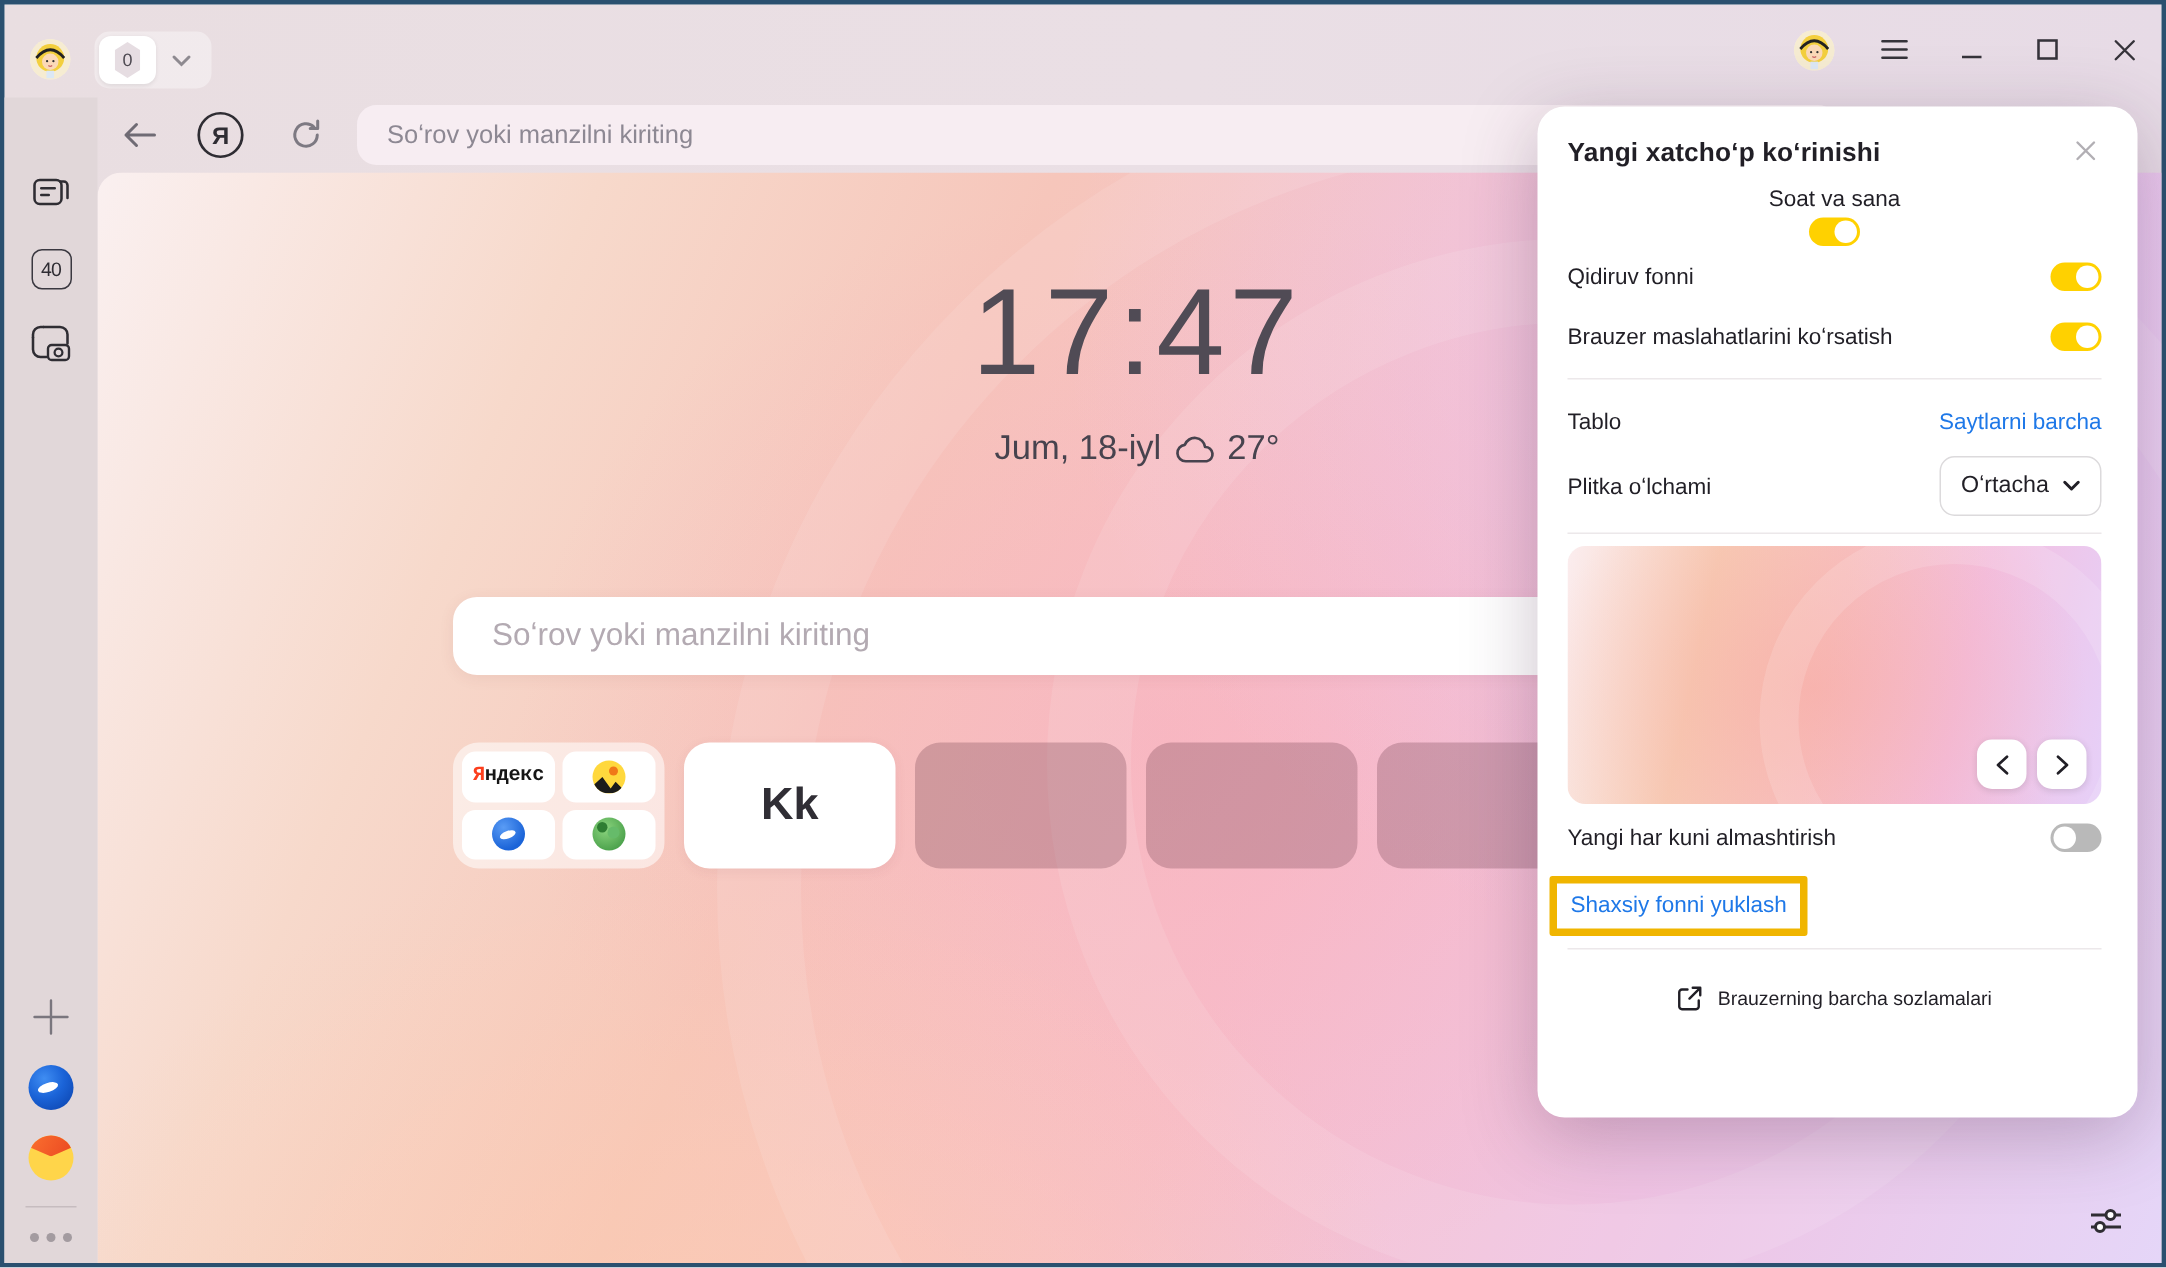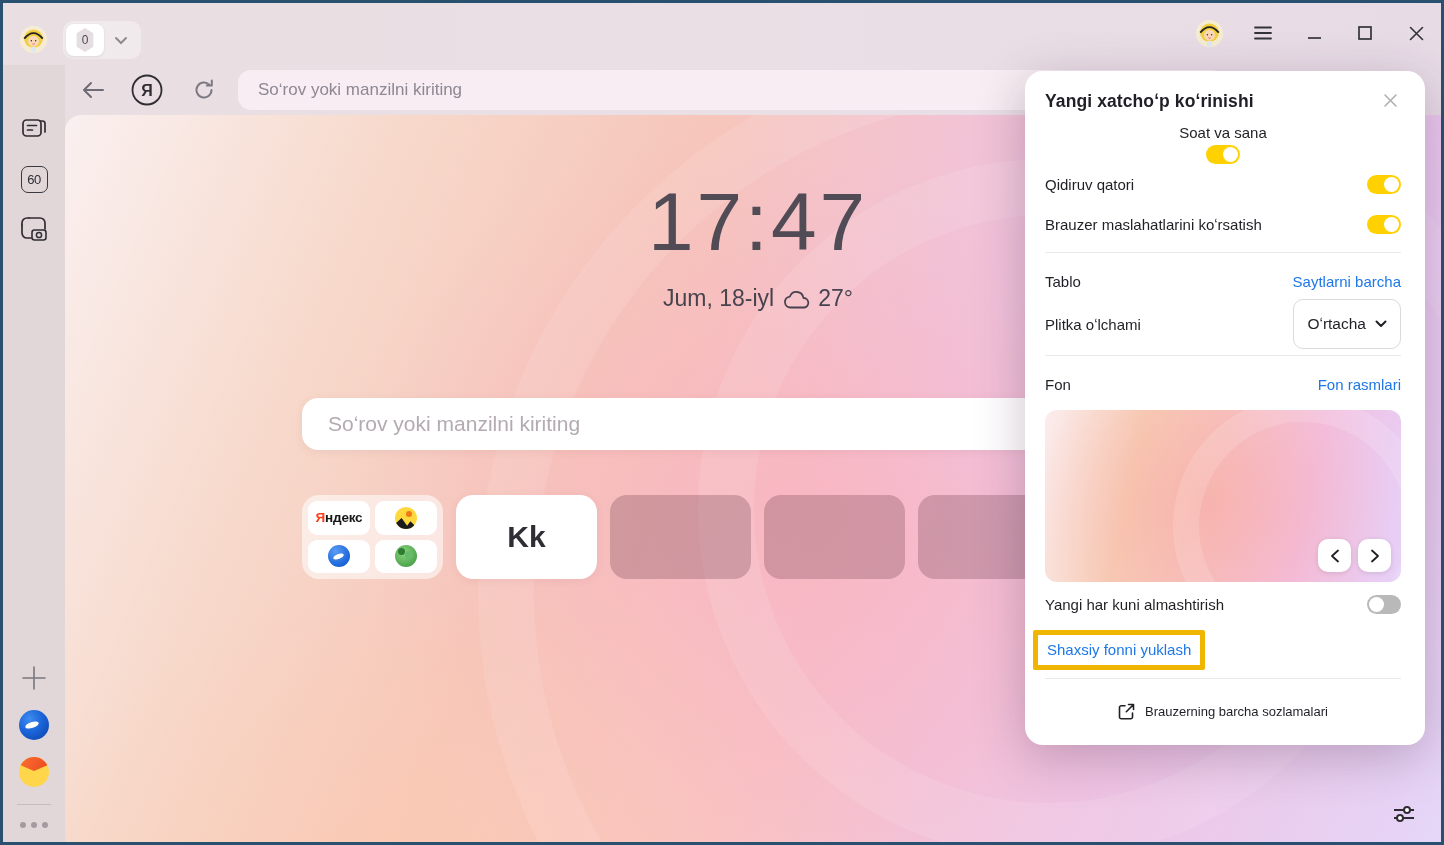--- a/index.html
+++ b/index.html
@@ -105,21 +105,21 @@
     margin-top:86px; width:912px; height:52px; background:#fff; border:none; outline:none;
     border-radius:16px; font-size:21px; padding:0 26px; color:#3a3840;
     box-shadow:0 2px 10px rgba(120,60,70,.08); font-family:inherit;
   }
   .searchbox::placeholder{ color:#b3aab2; opacity:1; }
 
   .tiles{ margin-top:45px; display:flex; gap:13px; width:912px; }
   .tile{ width:141px; height:84px; border-radius:17px; flex:0 0 auto; }
   .tile-group{ background:rgba(255,255,255,.55); padding:6px; display:grid; grid-template-columns:1fr 1fr; gap:5px; }
   .mini{ background:#fff; border-radius:9px; display:flex; align-items:center; justify-content:center; overflow:hidden; }
-  .ya-logo{ font-size:13.5px; font-weight:bold; color:#161616; letter-spacing:-0.2px; }
+  .ya-logo{ font-size:13.5px; font-weight:bold; color:#161616; letter-spacing:-0.2px;font-family:Liberation Mono, monospace; }
   .ya-logo b{ color:#fc3f1d; font-weight:bold; }
   .dot-ic{ width:22px; height:22px; border-radius:50%; position:relative; overflow:hidden; }
   .img-ic{ background:#ffd83d; }
   .img-ic::before{ content:""; position:absolute; right:5px; top:4px; width:6px; height:6px; border-radius:50%; background:#f07818; }
   .img-ic::after{ content:""; position:absolute; left:0; bottom:0; width:100%; height:11px;
     background:#1b1b1b; clip-path:polygon(0 100%, 0 55%, 30% 0, 55% 70%, 70% 30%, 100% 90%, 100% 100%); }
   .disk-ic{ background:radial-gradient(circle at 35% 30%, #5a9cf5, #1b64d8 70%); }
   .disk-ic::after{ content:""; position:absolute; left:5px; top:9px; width:11px; height:5px; background:#fff; border-radius:50%; transform:rotate(-20deg); }
   .green-ic{ background:radial-gradient(circle at 40% 35%, #8bd47e, #4ca24c 75%); }
   .green-ic::before{ content:""; position:absolute; left:3px; top:3px; width:7px; height:7px; border-radius:50%; background:#2e7d32; }
@@ -143,21 +143,21 @@
   .prow.first{ margin-top:12px;flex-direction:column; }
   .toggle{ width:34px; height:19px; border-radius:10px; position:relative; flex:0 0 auto; }
   .toggle.on{ background:var(--toggle-on,#ffd100); }
   .toggle.off{ background:#b9b9b9; }
   .toggle::after{ content:""; position:absolute; top:2px; width:15px; height:15px; border-radius:50%; background:#fff; }
   .toggle.on::after{ right:2px; }
   .toggle.off::after{ left:2px; }
   .pdiv{ height:1px; background:#ecE8ea; margin:8px 0; }
   a.plink{ color:var(--link,#1e78e8); text-decoration:none; font-size:15px; }
   .select-btn{
-    display:flex; align-items:center; gap:9px; height:50px; padding:16px 13px;
+    display:flex; align-items:center; gap:9px; height:40px; padding:16px 13px;
     border:1px solid #dcdadc; border-radius:10px; background:#fff; font-size:15.5px; color:#211f26;
   }
   .preview{
     margin-top:6px; height:172px; border-radius:12px; position:relative; overflow:hidden;
     background:
       radial-gradient(260px 220px at 46% 55%, rgba(248,160,150,.45), transparent 70%),
       linear-gradient(102deg,#fbedef 0%,#f7cdb6 26%,#f7c3c3 48%,#f3bfe0 72%,#e6d0f8 100%);
   }
   .preview .pring{ position:absolute; border-radius:50%; border:26px solid rgba(255,255,255,.14); width:260px; height:260px; left:36%; top:-8%; }
   .nav-btns{ position:absolute; right:10px; bottom:10px; display:flex; gap:7px; }
@@ -268,21 +268,21 @@
 
   <div class="sidebar">
     <div class="side-ic">
       <svg width="28" height="26" viewBox="0 0 28 26">
         <path d="M20 4h2.5a2.5 2.5 0 0 1 2.5 2.5V15" fill="none" stroke="#2f2d33" stroke-width="1.7" stroke-linecap="round"></path>
         <rect x="3" y="3" width="18" height="16" rx="3.5" fill="none" stroke="#2f2d33" stroke-width="1.7"></rect>
         <path d="M7.5 8.5h9M7.5 13h5" stroke="#2f2d33" stroke-width="1.7" stroke-linecap="round"></path>
       </svg>
     </div>
     <div class="badge70">
-      <span>60</span>
+      <span>40</span>
     </div>
     <div class="side-ic">
       <svg width="30" height="28" viewBox="0 0 30 28">
         <path d="M10 3h11a5 5 0 0 1 5 5v6M3 10v8a5 5 0 0 0 5 5h4" fill="none" stroke="#2f2d33" stroke-width="1.7" stroke-linecap="round"></path>
         <path d="M3 10V8a5 5 0 0 1 5-5h2" fill="none" stroke="#2f2d33" stroke-width="1.7" stroke-linecap="round"></path>
         <rect x="13" y="15" width="14" height="10" rx="2.5" fill="#e1d7d9" stroke="#2f2d33" stroke-width="1.6"></rect>
         <circle cx="20" cy="20" r="2.6" fill="none" stroke="#2f2d33" stroke-width="1.5"></circle>
       </svg>
     </div>
     <div class="side-bottom">
@@ -363,21 +363,21 @@
             <path d="M2 2l11 11M13 2L2 13" stroke="#b2afb4" stroke-width="1.6" stroke-linecap="round"></path>
           </svg>
       </div>
     </div>
 
     <div class="prow first">
       <span>Soat va sana</span>
       <span class="toggle on"></span>
     </div>
     <div class="prow">
-      <span>Qidiruv qatori</span>
+      <span>Qidiruv fonni</span>
       <span class="toggle on"></span>
     </div>
     <div class="prow">
       <span>Brauzer maslahatlarini koʻrsatish</span>
       <span class="toggle on"></span>
     </div>
 
     <div class="pdiv"></div>
 
     <div class="prow">
@@ -389,24 +389,20 @@
       <button class="select-btn">
         <span>Oʻrtacha</span>
         <svg width="12" height="8" viewBox="0 0 12 8">
             <path d="M1.5 1.5L6 6l4.5-4.5" fill="none" stroke="#211f26" stroke-width="2" stroke-linecap="round" stroke-linejoin="round"></path>
           </svg>
       </button>
     </div>
 
     <div class="pdiv"></div>
 
-    <div class="prow">
-      <span>Fon</span>
-      <a class="plink" href="#">Fon rasmlari</a>
-    </div>
 
     <div class="preview">
       <div class="pring"></div>
       <div class="nav-btns">
         <button class="nav-btn">
           <svg width="10" height="14" viewBox="0 0 10 14">
               <path d="M8 1.5L2 7l6 5.5" fill="none" stroke="#211f26" stroke-width="1.8" stroke-linecap="round" stroke-linejoin="round"></path>
             </svg>
         </button>
         <button class="nav-btn">

